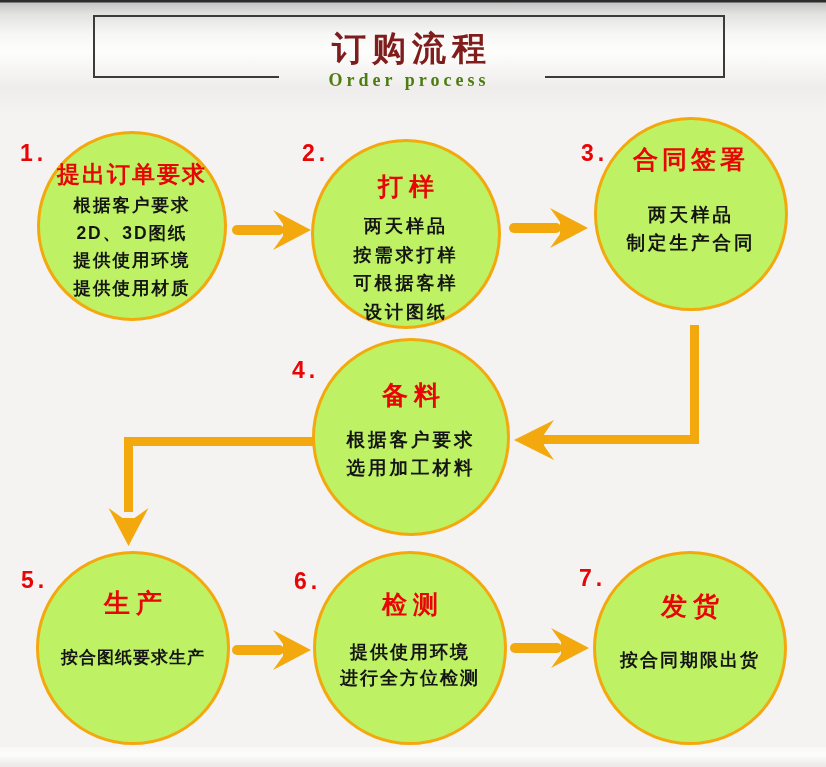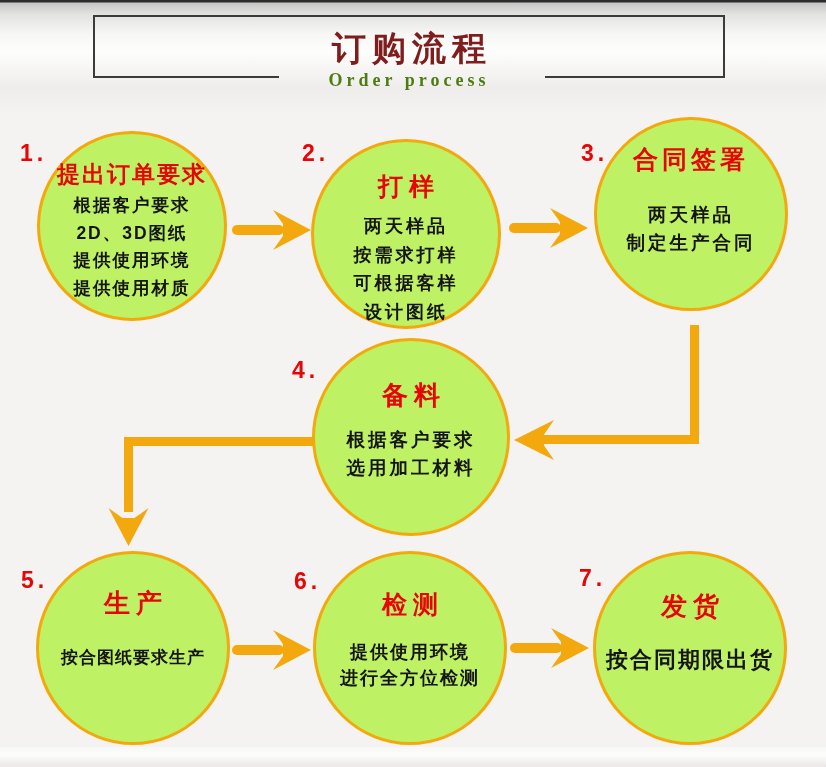--- a/index.html
+++ b/index.html
@@ -63,21 +63,21 @@
   #c2 .step-lines{margin-top:6px;font-size:18px;line-height:28.5px;letter-spacing:3px;}
   #c3 .step-title{margin-top:23px;font-size:25px;letter-spacing:4px;}
   #c3 .step-lines{margin-top:25px;font-size:18.5px;line-height:28px;letter-spacing:3px;}
   #c4 .step-title{margin-top:37px;font-size:26px;letter-spacing:6px;text-indent:6px;}
   #c4 .step-lines{margin-top:13px;font-size:18.5px;line-height:28px;letter-spacing:3px;}
   #c5 .step-title{margin-top:32px;font-size:26px;letter-spacing:6px;text-indent:6px;}
   #c5 .step-lines{margin-top:23px;font-size:17px;line-height:28px;letter-spacing:1px;}
   #c6 .step-title{margin-top:34px;font-size:25px;letter-spacing:6px;text-indent:6px;}
   #c6 .step-lines{margin-top:18px;font-size:18px;line-height:26px;letter-spacing:2px;}
   #c7 .step-title{margin-top:35px;font-size:26px;letter-spacing:6px;text-indent:6px;}
-  #c7 .step-lines{margin-top:22px;font-size:22px;line-height:28px;letter-spacing:2px;}
+  #c7 .step-lines{margin-top:22px;font-size:18px;line-height:28px;letter-spacing:2px;}
   
   .step-num{
     position:absolute;color:var(--red,#E80505);
     font-weight:bold;font-size:23px;letter-spacing:4px;white-space:nowrap;
   }
   #n1{left:20px;top:140px;}  #n2{left:302px;top:140px;} #n3{left:581px;top:140px;}
   #n4{left:292px;top:357px;} #n5{left:21px;top:567px;}  #n6{left:294px;top:568px;}
   #n7{left:579px;top:565px;}
   
   .arrow{position:absolute;color:var(--amber,#F3A90E);}

